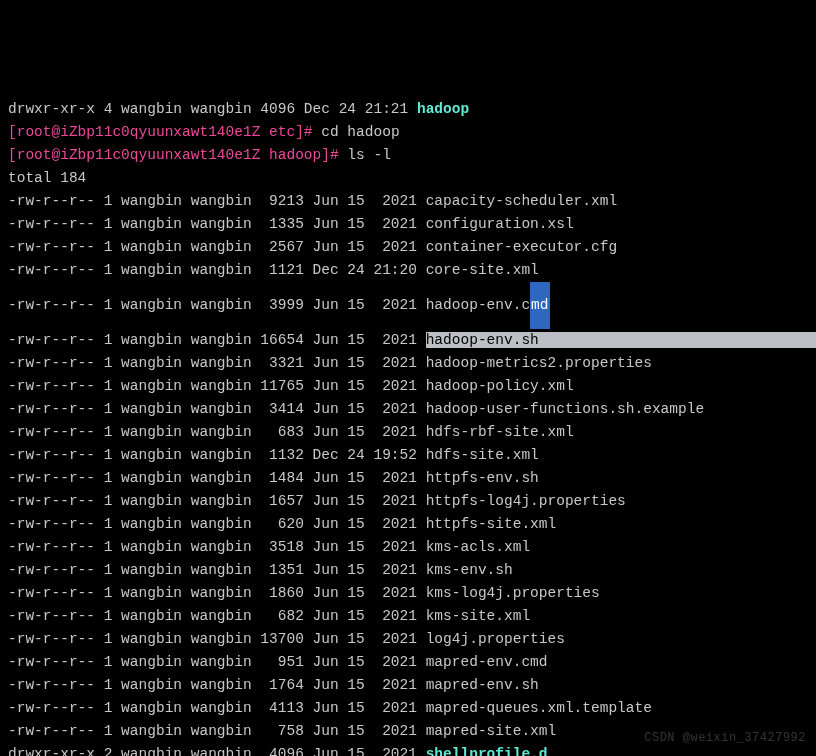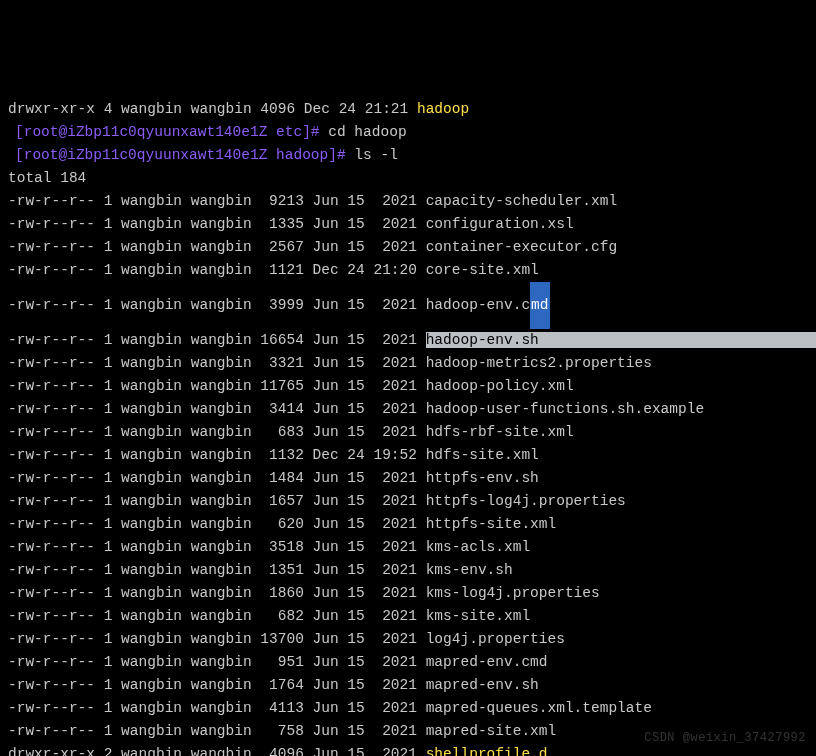--- a/index.html
+++ b/index.html
@@ -10,22 +10,22 @@
     line-height: 23px;
     color: #c8c8c8;
     white-space: pre;
     width: 816px;
     height: 756px;
     overflow: hidden;
     padding: 6px 0 0 8px;
     position: relative;
   }
   .line { white-space: pre; }
-  .dir { color: #fde047; font-weight: normal; }
-  .prompt-path { color: #8b5cf6; margin-left: 7px; }
+  .dir { color: #5eead4; font-weight: bold; }
+  .prompt-path { color: #ec4899; }
   .sel {
     background: #bcc0c4;
     color: #000;
   }
   .cursor-box {
     display: inline-block;
     background: #2d67c0;
     color: #fff;
     padding: 12px 1px;
   }

